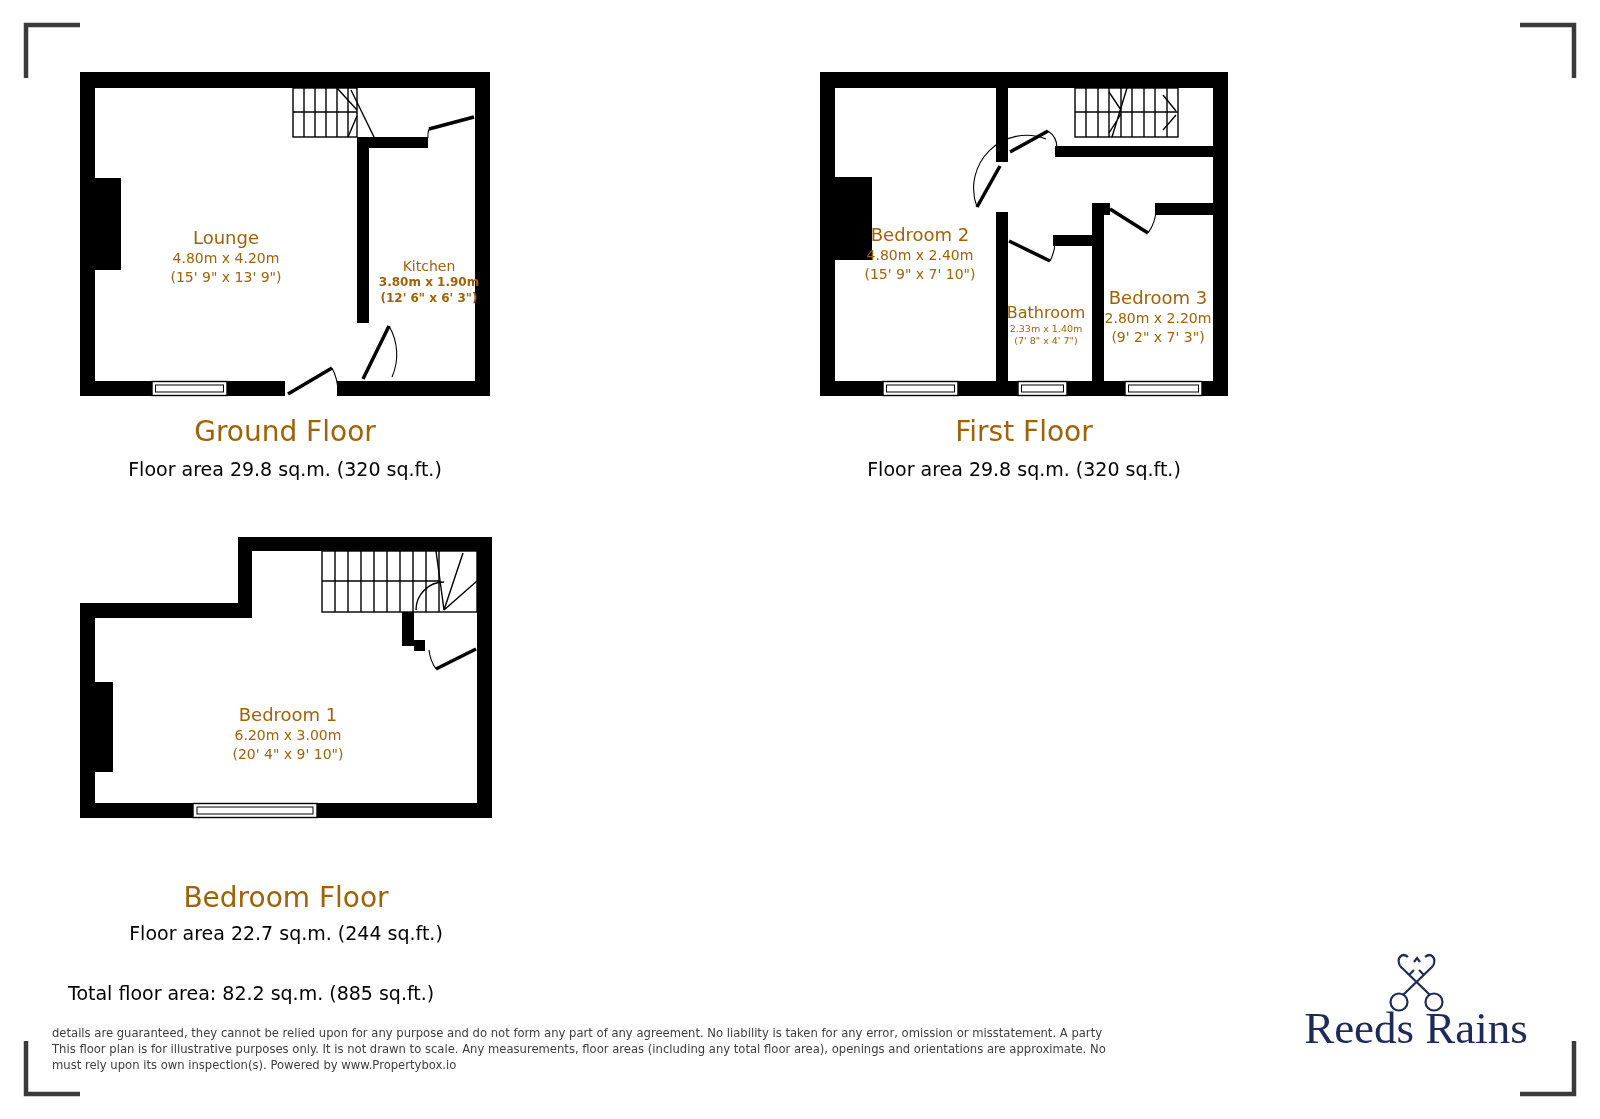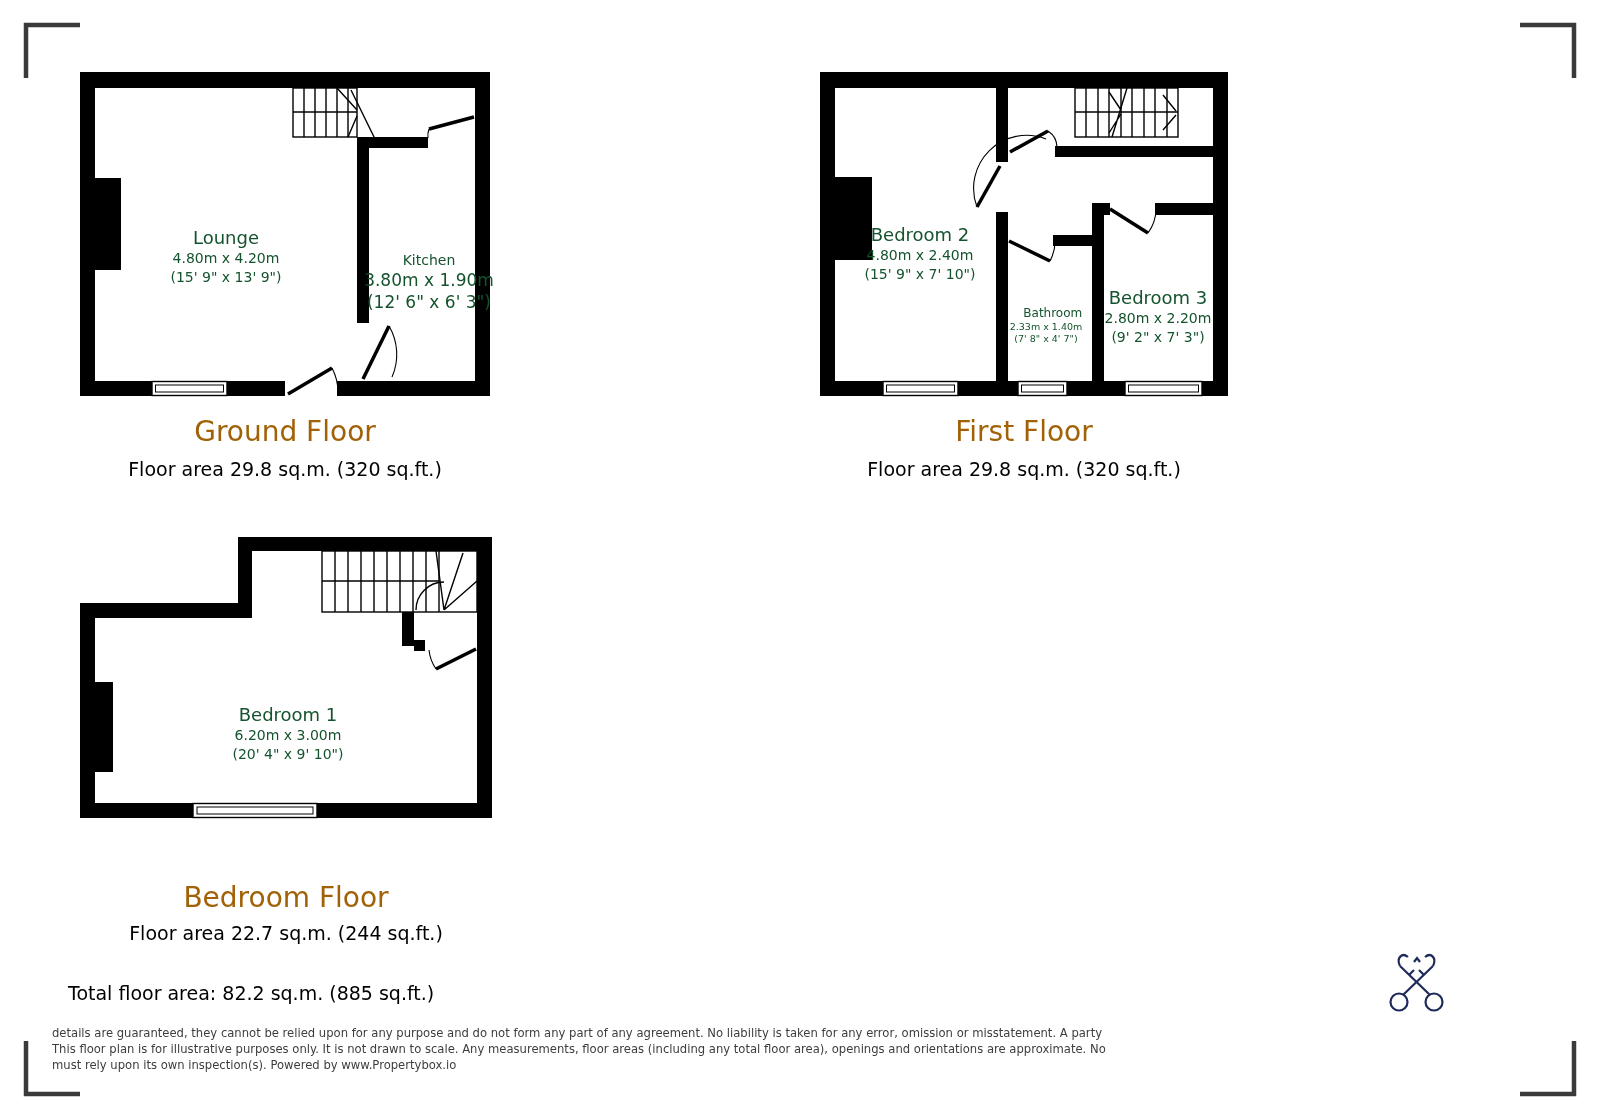--- a/index.html
+++ b/index.html
@@ -3,27 +3,27 @@
 <meta charset="utf-8">
 <style>
   html,body{margin:0;padding:0;background:#ffffff;}
   .page{
     position:relative;width:1600px;height:1119px;background:#ffffff;
     font-family:"DejaVu Sans","Liberation Sans",sans-serif;overflow:hidden;color:#000;
   }
   .plan-svg{position:absolute;left:0;top:0;width:1600px;height:1119px;}
   .room-label{
     position:absolute;transform:translate(-50%,-50%);
-    text-align:center;white-space:nowrap;line-height:1.3;color:#14532d;
+    text-align:center;white-space:nowrap;line-height:1.3;color:#a16207;
   }
   .room-label .name{font-size:18px;}
   .room-label .dim{font-size:14px;}
   .room-label.kitchen .name{font-size:14px;}
-  .room-label.kitchen .dim{font-size:17px;}
-  .room-label.bathroom .name{font-size:12px;line-height:1.25;text-align:right;}
+  .room-label.kitchen .dim{font-size:12px;font-weight:bold;}
+  .room-label.bathroom .name{font-size:16px;line-height:1.25;}
   .room-label.bathroom .dim{font-size:9.5px;line-height:1.25;}
   .floor-title{
     position:absolute;transform:translate(-50%,-50%);
     font-size:28px;white-space:nowrap;color:#a16207;
   }
   .floor-area{
     position:absolute;transform:translate(-50%,-50%);
     font-size:19px;white-space:nowrap;color:#000;
   }
   .total-area{
@@ -214,14 +214,15 @@
   <div class="floor-area" style="left:286px;top:933px;">Floor area 22.7 sq.m. (244 sq.ft.)</div>
 
   <div class="total-area">Total floor area: 82.2 sq.m. (885 sq.ft.)</div>
 
   <div class="disclaimer">
     <div>details are guaranteed, they cannot be relied upon for any purpose and do not form any part of any agreement. No liability is taken for any error, omission or misstatement. A party</div>
     <div>This floor plan is for illustrative purposes only. It is not drawn to scale. Any measurements, floor areas (including any total floor area), openings and orientations are approximate. No</div>
     <div>must rely upon its own inspection(s). Powered by www.Propertybox.io</div>
   </div>
 
+  <div class="logo-wordmark">Reeds Rains</div>
 
 </div>
 
 </body></html>

